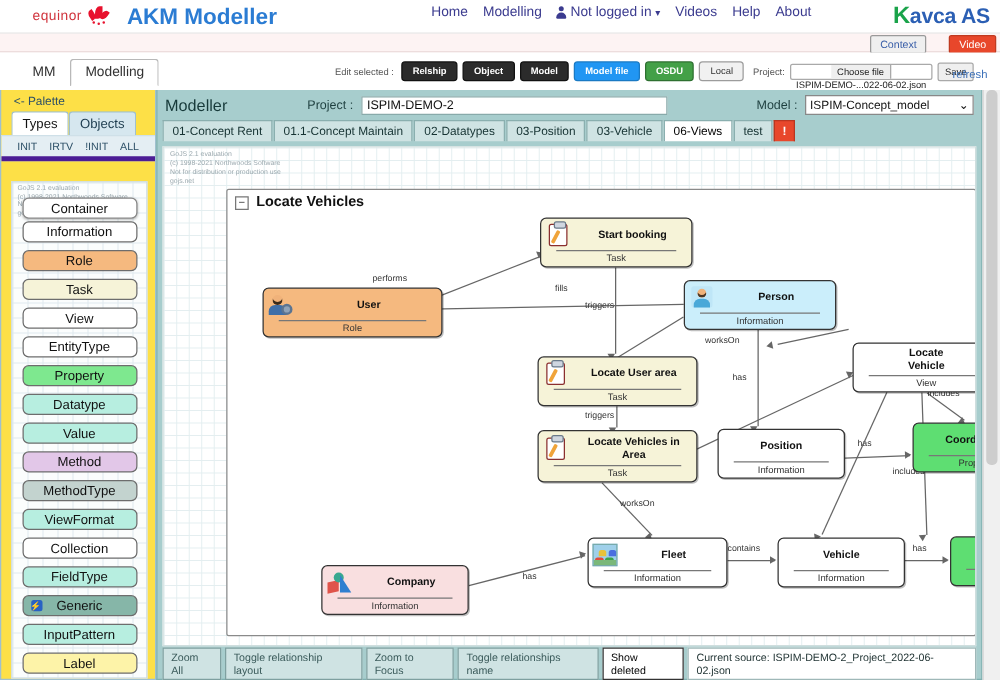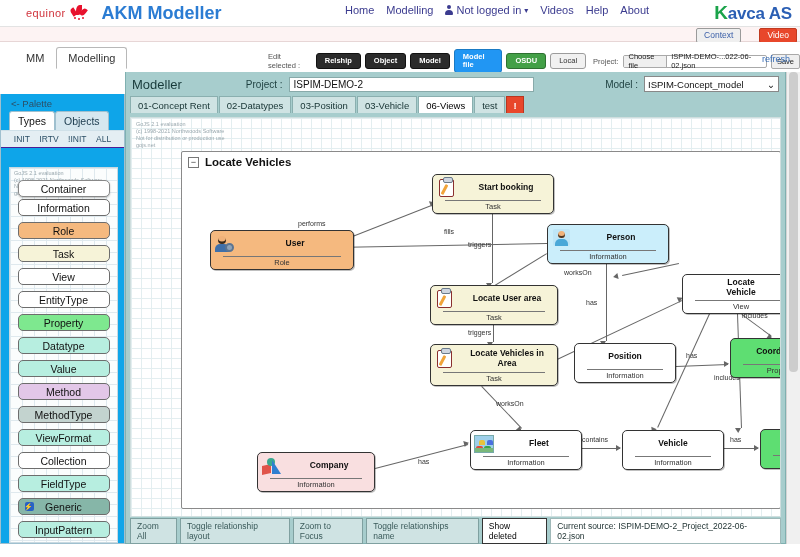--- a/index.html
+++ b/index.html
@@ -80,53 +80,53 @@
   .tbtn {
     font-size:7.5px; font-weight:bold; color:#fff; background:#2b2b2b;
     padding:3px 8px; border-radius:3px; line-height:8px; border:1px solid #111;
   }
   .tbtn.blue { background:#2196f3; border-color:#1a7ac4; }
   .tbtn.green { background:#43a047; border-color:#2e7031; }
   .tbtn.light { background:#f1f1f1; color:#333; border:1px solid #9c9c9c; font-weight:normal; }
   .proj-label { font-size:7.5px; color:#555; margin-left:3px; }
   .file-pick {
     display:flex; align-items:center; border:1px solid #a9a9a9; background:#fff;
-    border-radius:2px; height:13px;
+    border-radius:2px; height:13px;flex-direction:column;
   }
   .choose-file {
     font-size:7.5px; background:#efefef; border-right:1px solid #a9a9a9;
     padding:1px 5px; height:100%; display:flex; align-items:center; color:#222;
   }
   .file-name { font-size:7.5px; padding:0 4px; color:#222; }
   .save-btn {
     font-size:7.5px; background:#efefef; border:1px solid #a9a9a9; border-radius:2px;
     padding:2px 5px; color:#222;
   }
   .refresh-link { position:absolute; right:10px; top:12px; font-size:9px; color:#3a6fb8;margin-left:32px; }
 
   
   .main { display:flex; height: 472px; }
 
   
   .palette-col {
-    width:125px; background:#0ea5e9; border:1px solid #9fc0cf; border-top:none;
-    position:relative; overflow:hidden;margin-top:22px;
+    width:125px; background:#fde047; border:1px solid #9fc0cf; border-top:none;
+    position:relative; overflow:hidden;
   }
   .palette-head { font-size:9.5px; color:#2c4f66; padding:4px 0 2px 10px; }
   .ptabs { display:flex; padding-left:8px; align-items:flex-end; }
   .ptab {
     font-size:10.5px; padding:3px 8px; border:1px solid #9fc0cf;
     background:#d6e7ef; border-bottom:none; border-radius:3px 3px 0 0; color:#1b3a4d;
   }
   .ptab.active { background:#ffffff; color:#111; }
   .p-model { font-size:10.5px; padding:4px 0 3px 12px; background:#ffffff; color:#222; }
   .p-filters {
     display:flex; justify-content:space-around; background:#e4eef3;
     padding:3px 8px; font-size:8.5px; color:#2c4f66; border-top:1px solid #cfe0e8;
-    border-bottom:1px solid #4c1d95;
+    border-bottom:4px solid #4c1d95;
   }
   .p-canvas {
     position:absolute; top:73px; left:8px; right:6px; bottom:0;
     background:
       linear-gradient(to right, #dfe9ee 1px, transparent 1px) 0 0/12px 12px,
       linear-gradient(to bottom, #dfe9ee 1px, transparent 1px) 0 0/12px 12px,
       #fbfdfd;
     border:1px solid #c8d9e1; overflow:hidden;
   }
   .p-watermark {
@@ -414,20 +414,21 @@
       <span class="m-proj-input">ISPIM-DEMO-2</span>
       <span class="m-model-label">Model :</span>
       <span class="m-model-select">
         <span>ISPIM-Concept_model</span>
         <span>⌄</span>
       </span>
     </div>
 
     <div class="m-tabs" id="modelview-tabs">
         <div class="mtab">01-Concept Rent</div>
+        <div class="mtab">01.1-Concept Maintain</div>
         <div class="mtab">02-Datatypes</div>
         <div class="mtab">03-Position</div>
         <div class="mtab">03-Vehicle</div>
         <div class="mtab active">06-Views</div>
         <div class="mtab">test</div>
         <div class="mtab alert">!</div>
       </div>
 
     <div class="canvas-wrap">
       <div class="gojs-wm">

